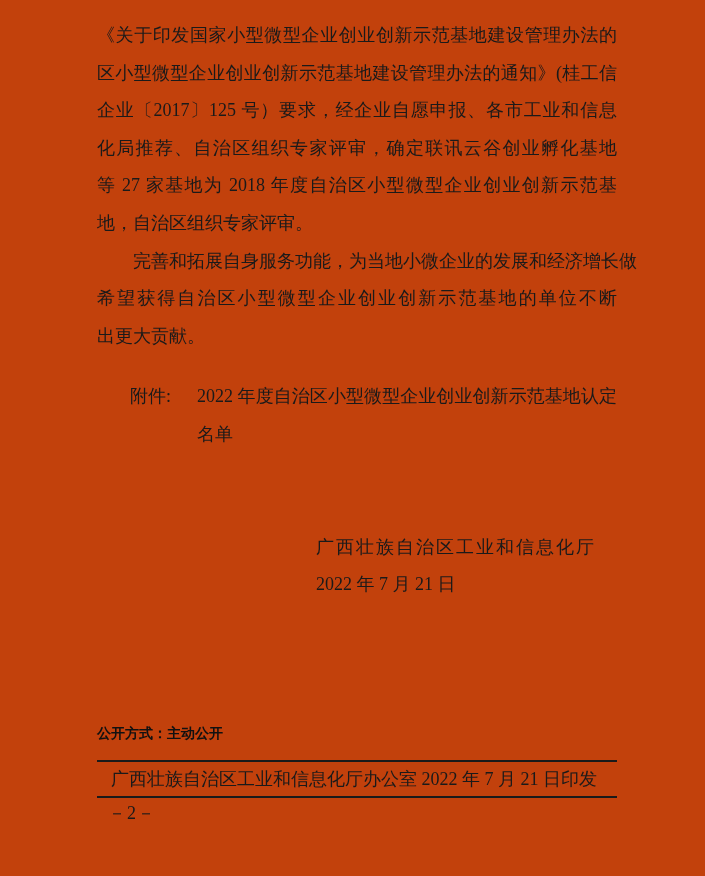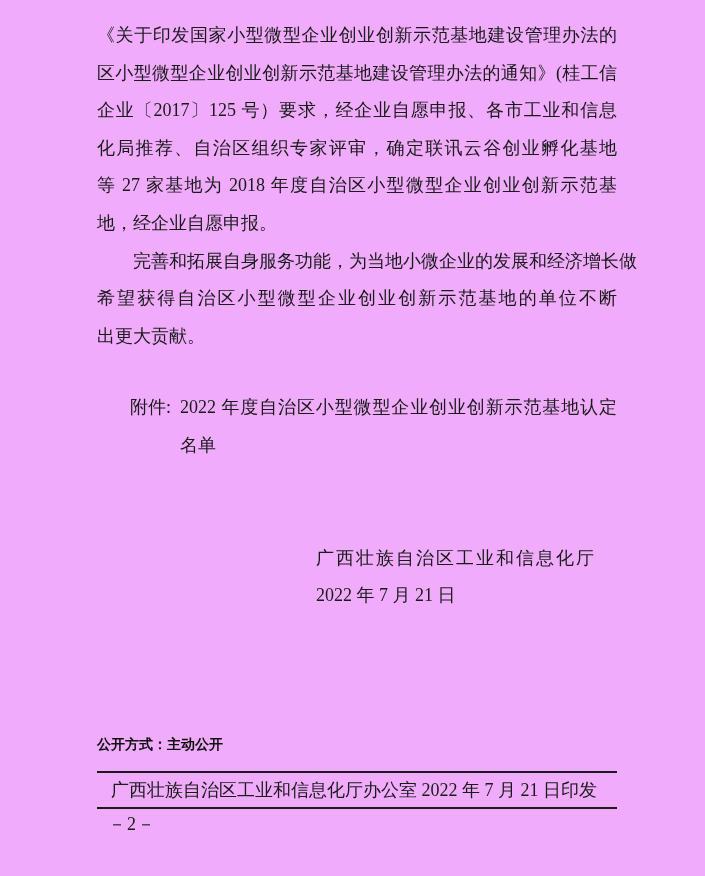--- a/index.html
+++ b/index.html
@@ -2,21 +2,21 @@
 <html><head>
 <meta charset="utf-8">
 <style>
   * { margin: 0; padding: 0; box-sizing: border-box; }
   html, body { background: #e9e9e9; }
   .page {
     position: relative;
     width: 705px;
     height: 876px;
     margin: 0 auto;
-    background: #f0abfc;
+    background: #c2410c;
     color: #1a1a1a;
     font-family: "Liberation Serif", "DejaVu Serif", serif;
     font-size: 18px;
     overflow: hidden;
   }
   .content {
     padding: 17px 88px 0 97px; 
   }
   .para .line {
     line-height: 37.6px;
@@ -25,22 +25,23 @@
     white-space: nowrap;
   }
   .para .line:last-child {
     text-align-last: left;
   }
   .para.indent-first .line:first-child {
     text-indent: 2em;
   }
   .attachment {
     display: flex;
-    margin-top: 34px;
+    margin-top: 23px;
     margin-left: 33px;
+    gap: 17px;
   }
   .att-label {
     flex: none;
     width: 50px;
     line-height: 37.6px;
   }
   .att-text {
     width: 437px;
   }
   .signature {
@@ -85,21 +86,21 @@
 
 <div class="page">
   <div class="content">
 
     <div class="para">
         <div class="line">《关于印发国家小型微型企业创业创新示范基地建设管理办法的</div>
         <div class="line">区小型微型企业创业创新示范基地建设管理办法的通知》(桂工信</div>
         <div class="line">企业〔2017〕125 号）要求，经企业自愿申报、各市工业和信息</div>
         <div class="line">化局推荐、自治区组织专家评审，确定联讯云谷创业孵化基地</div>
         <div class="line">等 27 家基地为 2018 年度自治区小型微型企业创业创新示范基</div>
-        <div class="line">地，经企业自愿申报。</div>
+        <div class="line">地，自治区组织专家评审。</div>
       </div>
 
     <div class="para indent-first">
         <div class="line">完善和拓展自身服务功能，为当地小微企业的发展和经济增长做</div>
         <div class="line">希望获得自治区小型微型企业创业创新示范基地的单位不断</div>
         <div class="line">出更大贡献。</div>
       </div>
 
     <div class="attachment">
       <span class="att-label">附件:</span>

